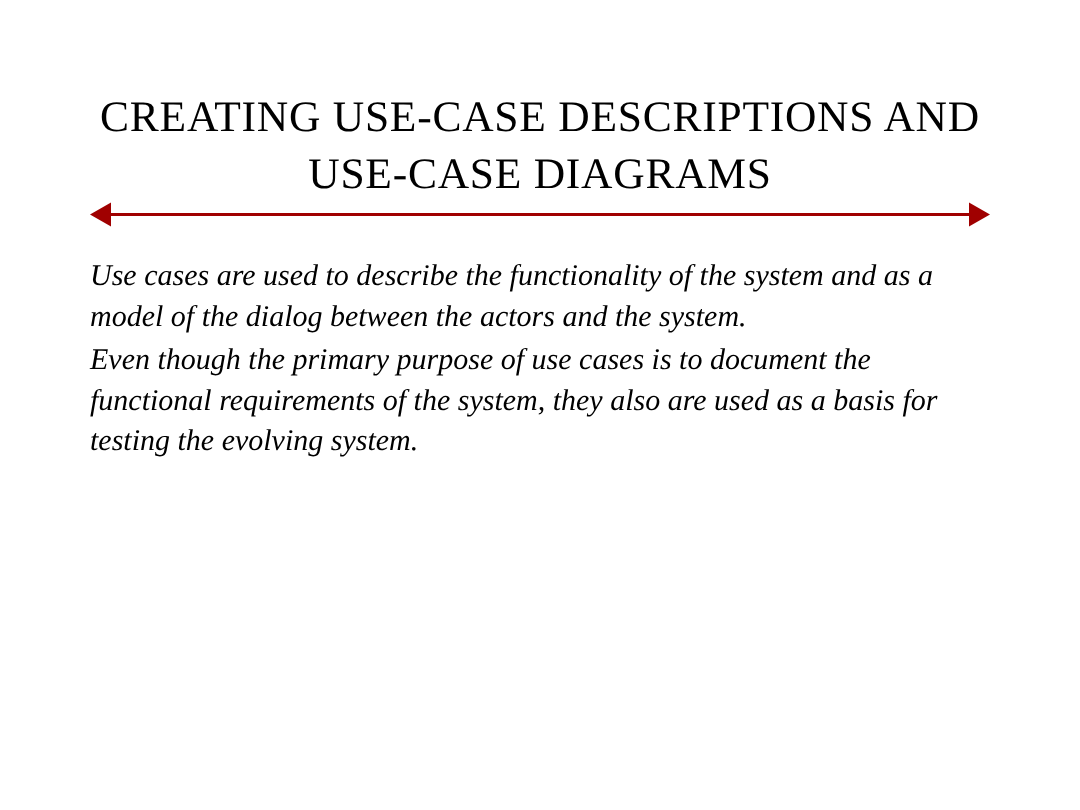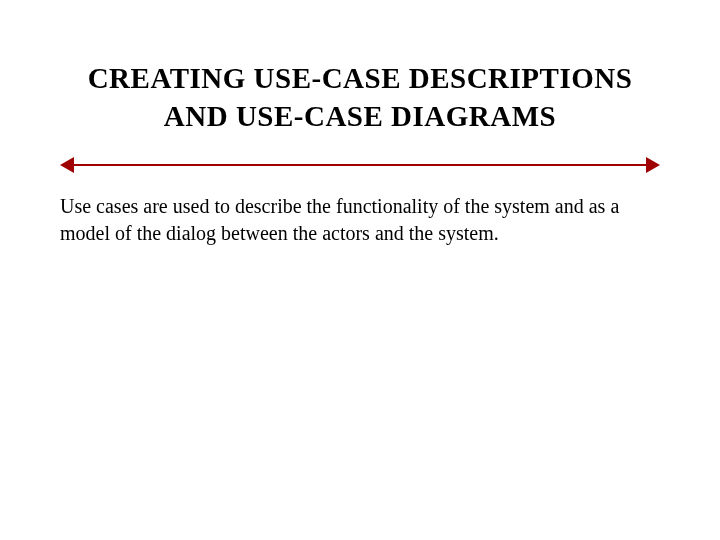--- a/index.html
+++ b/index.html
@@ -1,34 +1,35 @@
 <!DOCTYPE html>
 <html><head>
 <meta charset="utf-8">
 <style>
   * { margin: 0; padding: 0; box-sizing: border-box; }
   html, body { width: 720px; height: 540px; background: #fff; font-family: Georgia, 'Times New Roman', serif; }
   .slide { width: 720px; height: 540px; padding: 60px 60px 40px 60px; position: relative; }
-  .title { font-size: 29px; font-weight: bold; text-align: center; line-height: 1.3; margin-bottom: 22px; letter-spacing: 0.5px; }
+  .title { font-size: 29px; font-weight: normal; text-align: center; line-height: 1.3; margin-bottom: 0; letter-spacing: 0.5px; }
   .divider-wrap { position: relative; width: 100%; height: 16px; margin-bottom: 20px; }
   .divider-line { position: absolute; top: 7px; left: 8px; right: 8px; height: 2px; background: #a00000; }
   .divider-arrow-left, .divider-arrow-right { position: absolute; top: 0; width: 0; height: 0; border-top: 8px solid transparent; border-bottom: 8px solid transparent; }
   .divider-arrow-left { left: 0; border-right: 14px solid #a00000; }
   .divider-arrow-right { right: 0; border-left: 14px solid #a00000; }
   .body { font-size: 20px; line-height: 1.35; color: #000; }
-  .body p { margin-bottom: 2px; }
+  .body p { margin-bottom: 2px; font-style: italic; }
 </style>
 </head>
 <body>
 
 <div class="slide">
   <h1 class="title">CREATING USE-CASE DESCRIPTIONS AND USE-CASE DIAGRAMS</h1>
 
   <div class="divider-wrap">
     <div class="divider-arrow-left"></div>
     <div class="divider-line"></div>
     <div class="divider-arrow-right"></div>
   </div>
 
   <div class="body">
     <p>Use cases are used to describe the functionality of the system and as a model of the dialog between the actors and the system.</p>
+    <p>Even though the primary purpose of use cases is to document the functional requirements of the system, they also are used as a basis for testing the evolving system.</p>
   </div>
 </div>
 
 </body></html>

